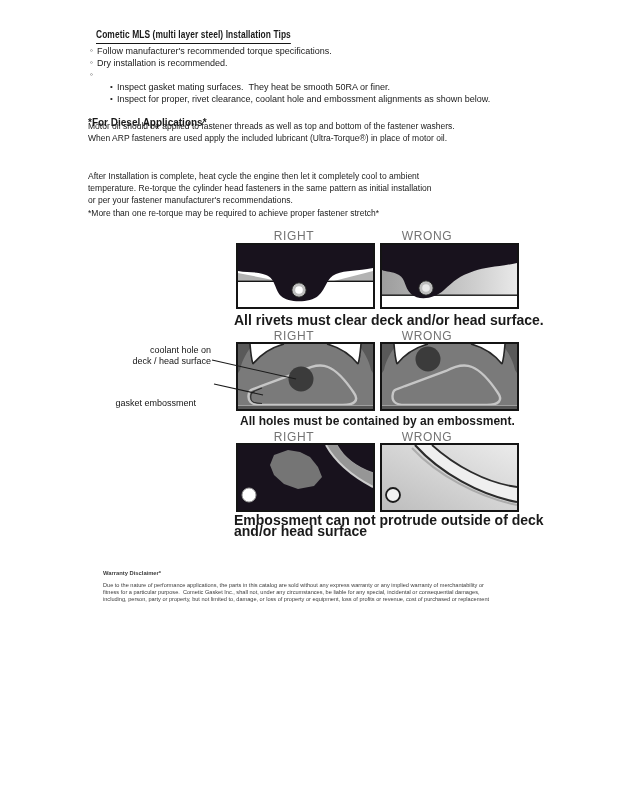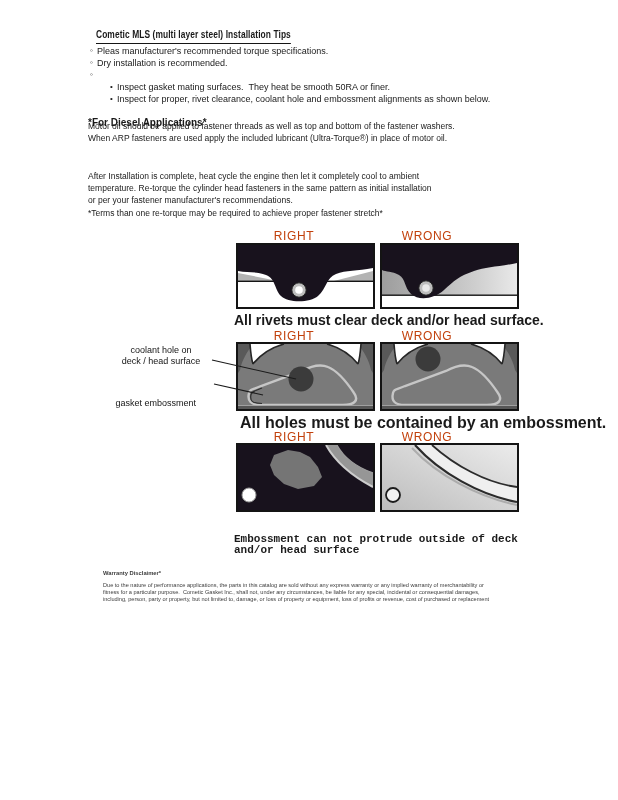--- a/index.html
+++ b/index.html
@@ -13,21 +13,21 @@
              border-bottom:1.7px solid #151515;padding-bottom:3px;}
   
   .bullets{line-height:12px;font-size:9px;}
   .b-row{display:flex;}
   .b-row.sub{margin-left:20px;}
   .mk{width:7px;flex:0 0 7px;font-size:8px;color:#222;}
   
   .sec-head{font-weight:bold;font-size:10px;}
   .body-p{font-size:8.5px;line-height:12px;}
   
-  .dlabel{font-size:12px;letter-spacing:.6px;color:#c2410c;width:100px;text-align:center;}
+  .dlabel{font-size:12px;letter-spacing:.6px;color:#737373;width:100px;text-align:center;}
   .cap{font-weight:bold;}
   .callout{font-size:9px;line-height:10.5px;width:100px;text-align:right;color:#151515;}
   
   svg.panel{border:2px solid #141414;display:block;background:#fff;}
   .f-ink{fill:var(--ink,#18121d);}
   .f-white{fill:#ffffff;}
   .f-deck{fill:var(--deck-gray,#b3b3b3);}
   .f-gasket{fill:var(--gasket-gray,#7a7a7a);}
   .f-hole{fill:var(--hole-gray,#3b3b3b);}
   .s-emboss{stroke:var(--emboss-line,#c6c6c6);fill:none;}
@@ -40,21 +40,21 @@
 </head>
 <body>
 
 <div class="page">
 
   <div class="abs doc-title" style="left:96px;top:29px;">Cometic MLS (multi layer steel) Installation Tips</div>
 
   <div class="abs bullets" style="left:90px;top:45px;">
     <div class="b-row">
       <span class="mk">◦</span>
-      <span class="pre">Pleas manufacturer's recommended torque specifications.</span>
+      <span class="pre">Follow manufacturer's recommended torque specifications.</span>
     </div>
     <div class="b-row">
       <span class="mk">◦</span>
       <span class="pre">Dry installation is recommended.</span>
     </div>
     <div class="b-row">
       <span class="mk">◦</span>
     </div>
     <div class="b-row sub">
       <span class="mk">•</span>
@@ -65,21 +65,21 @@
       <span class="pre">Inspect for proper, rivet clearance, coolant hole and embossment alignments as shown below.</span>
     </div>
   </div>
 
   <div class="abs sec-head" style="left:88px;top:117px;">*For Diesel Applications*</div>
   <div class="abs body-p pre" style="left:88px;top:120px;">Motor oil should be applied to fastener threads as well as top and bottom of the fastener washers.
 When ARP fasteners are used apply the included lubricant (Ultra-Torque®) in place of motor oil.</div>
   <div class="abs body-p pre" style="left:88px;top:170px;">After Installation is complete, heat cycle the engine then let it completely cool to ambient
 temperature. Re-torque the cylinder head fasteners in the same pattern as initial installation
 or per your fastener manufacturer's recommendations.</div>
-  <div class="abs body-p pre" style="left:88px;top:207px;">*Terms than one re-torque may be required to achieve proper fastener stretch*</div>
+  <div class="abs body-p pre" style="left:88px;top:207px;">*More than one re-torque may be required to achieve proper fastener stretch*</div>
 
   <div class="abs dlabel" style="left:244px;top:229px;">RIGHT</div>
   <div class="abs dlabel" style="left:377px;top:229px;">WRONG</div>
 
   <svg class="abs panel" style="left:236px;top:243px;" width="135" height="62" viewBox="0 0 135 62">
     <rect class="f-white" width="135" height="62"></rect>
     <polygon class="f-deck" points="0,28 45,37 0,37"></polygon>
     <polygon class="f-deck" points="135,26 92,37 135,37"></polygon>
     <rect y="35.6" width="135" height="1.4" fill="#141414"></rect>
     <path class="f-ink" d="M0,0 H135 V23 C119,26 108,25 98,29 C88,33 89,43 80,51 C72,58 50,58 43,51 C36,44 38,34 28,30 C18,26 10,28 0,26 Z"></path>
@@ -101,21 +101,21 @@
     <path class="f-ink" d="M0,0 H135 V18 C116,22 104,22 92,26 C77,31 72,36 62,45 C52,54 37,56 29,49 C22,42 24,34 17,30 C10,26 4,27 0,25 Z"></path>
     <circle cx="44" cy="43" r="7.2" fill="#bdbdbd" stroke="#222" stroke-width="1"></circle>
     <circle cx="44" cy="43" r="3.8" fill="#e9e9e9"></circle>
   </svg>
 
   <div class="abs cap" style="left:234px;top:312px;font-size:14px;">All rivets must clear deck and/or head surface.</div>
 
   <div class="abs dlabel" style="left:244px;top:329px;">RIGHT</div>
   <div class="abs dlabel" style="left:377px;top:329px;">WRONG</div>
 
-  <div class="abs callout pre" style="left:111px;top:345px;text-align:center;">coolant hole on
+  <div class="abs callout pre" style="left:111px;top:345px;">coolant hole on
 deck / head surface</div>
   <div class="abs callout" style="left:96px;top:378px;margin-top:20px;">gasket embossment</div>
 
   <svg class="abs panel" style="left:236px;top:342px;" width="135" height="65" viewBox="0 0 135 65">
     <rect class="f-gasket" width="135" height="65"></rect>
     <path d="M0,0 H15 C9,8 4,16 2,26 L0,29 Z" fill="#595959"></path>
     <path d="M135,0 H120 C126,8 131,16 133,26 L135,29 Z" fill="#595959"></path>
     <path class="f-white" d="M12,0 H46 C35,3 23,10 15,20 C13,13 12,7 12,0 Z"></path>
     <path class="f-white" d="M123,0 H89 C100,3 112,10 120,20 C122,13 123,7 123,0 Z"></path>
     <path d="M46,0 C35,3 23,10 15,20 M12,0 C13,13 13.8,16.5 15,20" stroke="#262626" stroke-width="1.6" fill="none"></path>
@@ -134,21 +134,21 @@
     <path class="f-white" d="M12,0 H46 C35,3 23,10 15,20 C13,13 12,7 12,0 Z"></path>
     <path class="f-white" d="M123,0 H89 C100,3 112,10 120,20 C122,13 123,7 123,0 Z"></path>
     <path d="M46,0 C35,3 23,10 15,20 M12,0 C13,13 13.8,16.5 15,20" stroke="#262626" stroke-width="1.6" fill="none"></path>
     <path d="M89,0 C100,3 112,10 120,20 M123,0 C122,13 121.2,16.5 120,20" stroke="#262626" stroke-width="1.6" fill="none"></path>
     <path class="s-emboss" stroke-width="2.4" d="M11,49 C9,57 13,61 23,61 L105,61 C117,61 121,56 116,49 C108,37 100,27 90,23 C83,20 75,21 64,27 L23,42 C14,46 12,45 11,49 Z"></path>
     <rect y="61" width="135" height="0.9" fill="#a5a5a5"></rect>
     <rect y="62" width="135" height="3" fill="#565656"></rect>
     <circle class="f-hole" cx="46" cy="15" r="12.5"></circle>
   </svg>
 
-  <div class="abs cap" style="left:240px;top:414px;font-size:16px;">All holes must be contained by an embossment.</div>
+  <div class="abs cap" style="left:240px;top:414px;font-size:12px;">All holes must be contained by an embossment.</div>
 
   <div class="abs dlabel" style="left:244px;top:430px;">RIGHT</div>
   <div class="abs dlabel" style="left:377px;top:430px;">WRONG</div>
 
   <svg class="abs panel" style="left:236px;top:443px;" width="135" height="65" viewBox="0 0 135 65">
     <rect class="f-ink" width="135" height="65"></rect>
     <path d="M88,0 C98,18 116,32 135,42 L135,28 C118,22 106,13 99,0 Z" fill="#969696"></path>
     <path d="M88,0 C98,18 116,32 135,42" stroke="#cdcdcd" stroke-width="2" fill="none"></path>
     <path d="M99,0 C106,13 118,22 135,28" stroke="#9e9e9e" stroke-width="1.2" fill="none"></path>
     <polygon points="36,10 50,5 62,7 72,12 80,22 84,32 76,41 60,44 46,39 36,30 32,20" fill="#757575"></polygon>
@@ -163,21 +163,21 @@
       </linearGradient>
     </defs>
     <rect width="135" height="65" fill="url(#g3)"></rect>
     <path d="M33,0 C58,28 98,50 135,57 L135,42 C104,38 72,20 50,0 Z" fill="#efefef"></path>
     <path d="M30,3 C55,30 96,52 135,60" stroke="#8b8b8b" stroke-width="2" opacity="0.55" fill="none"></path>
     <path d="M33,0 C58,28 98,50 135,57" stroke="#2b2b2b" stroke-width="2.2" fill="none"></path>
     <path d="M50,0 C72,20 104,38 135,42" stroke="#2b2b2b" stroke-width="1.8" fill="none"></path>
     <circle cx="11" cy="50" r="7" fill="#f2f2f2" stroke="#1c1c1c" stroke-width="1.8"></circle>
   </svg>
 
-  <div class="abs cap pre" style="left:234px;top:534px;font-size:11px;line-height:11px;font-family:Liberation Mono, monospace;">Embossment can not protrude outside of deck
+  <div class="abs cap pre" style="left:234px;top:515px;font-size:14px;line-height:11px;">Embossment can not protrude outside of deck
 and/or head surface</div>
 
   <svg class="abs" style="left:0;top:0;pointer-events:none;" width="618" height="800">
     <line x1="212" y1="360" x2="296" y2="379" stroke="#1a1a1a" stroke-width="1.1"></line>
     <line x1="214" y1="384" x2="263" y2="395" stroke="#1a1a1a" stroke-width="1.1"></line>
   </svg>
 
   <div class="abs legal" style="left:103px;top:570px;">
     <div class="lt">Warranty Disclaimer*</div>
     <p>Due to the nature of performance applications, the parts in this catalog are sold without any express warranty or any implied warranty of merchantability or

